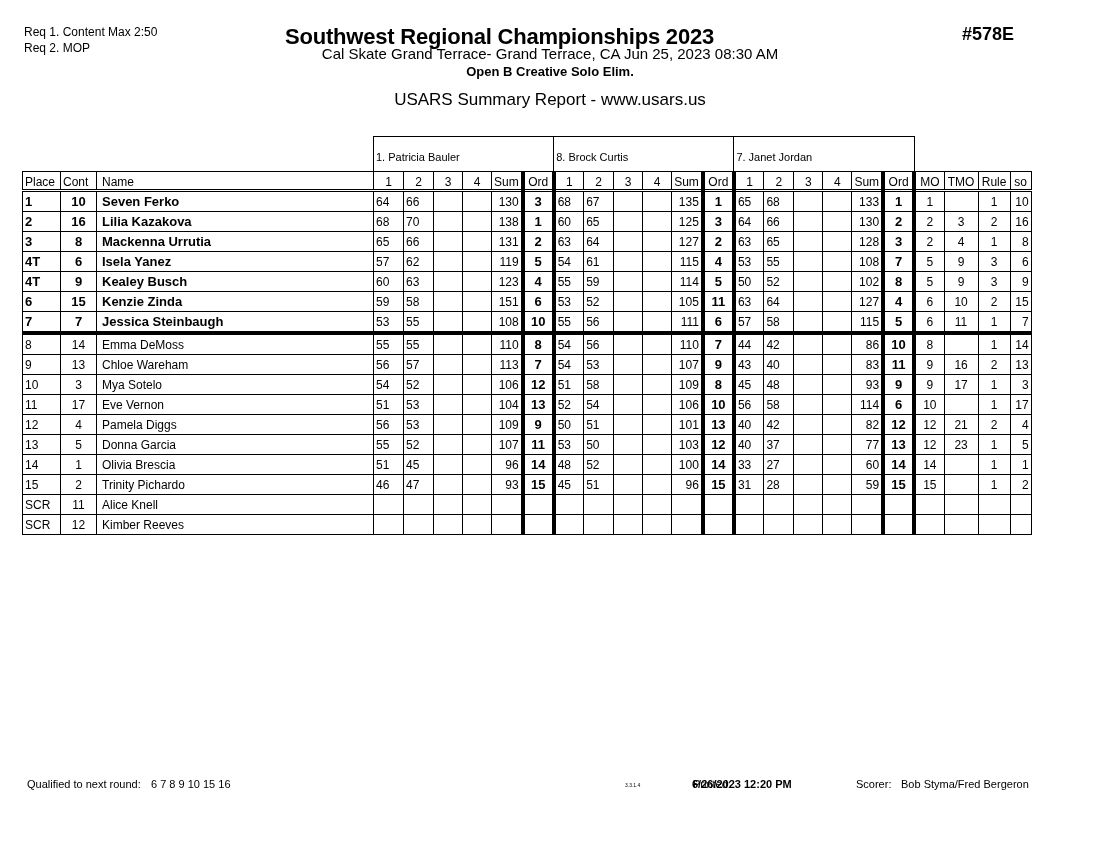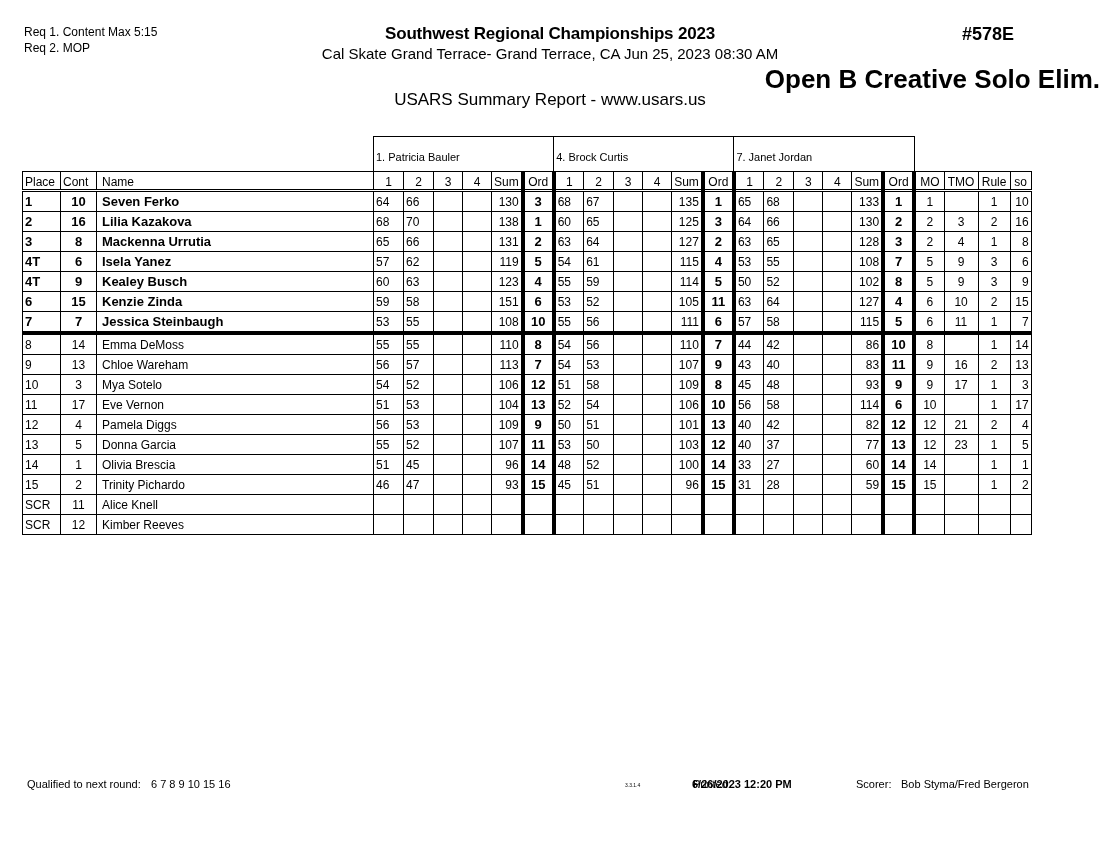--- a/index.html
+++ b/index.html
@@ -1,23 +1,23 @@
 <!DOCTYPE html>
 <html><head>
 <meta charset="utf-8">
 <style>
   html, body { margin:0; padding:0; background:#fff; }
   body { width:1100px; height:850px; position:relative; overflow:hidden;
          font-family:"Liberation Sans", sans-serif; color:#000; }
   .abs { position:absolute; white-space:nowrap; }
   .req { left:24px; font-size:12px; }
   .center { left:0; width:1100px; text-align:center; }
-  .t1 { top:24px; font-size:17px; font-weight:bold; left:0; width:1100px; text-align:center; letter-spacing:-0.2px; padding-left:0px; }
+  .t1 { top:24px; font-size:22px; font-weight:bold; left:0; width:987px; text-align:center; letter-spacing:-0.2px; padding-left:6px; }
   .t2 { top:45px; font-size:15px; }
-  .t3 { top:64px; font-size:26px; font-weight:bold;text-align:right; }
+  .t3 { top:64px; font-size:13px; font-weight:bold; }
   .t4 { top:90px; font-size:17px; }
   .num { top:24px; left:962px; font-size:18px; font-weight:bold; }
 
   table.res { position:absolute; left:22px; top:136px; border-collapse:collapse; table-layout:fixed; font-size:12px; }
   table.res td { border:1px solid #000; height:19px; padding:0 2px; overflow:hidden; white-space:nowrap; }
   table.res tr.jhdr td { height:20px; font-size:11px; vertical-align:top; padding-top:14px; }
   table.res tr.jhdr td.blank { border:none; }
   table.res tr.chdr td { height:17px; border-bottom:3px double #000; vertical-align:bottom; }
   td.c { text-align:center; }
   td.r { text-align:right; }
@@ -25,21 +25,21 @@
   td.nm { padding-left:5px !important; }
   td.thick { border-left:4px solid #000 !important; }
   tr.cut td { border-bottom:4px solid #000; }
   tr.bold td.pl, tr.bold td.ct, tr.bold td.nm { font-weight:bold; font-size:13px; }
 
   .foot { top:778px; font-size:11px; }
 </style>
 </head>
 <body>
 
-<div class="abs req" style="top:25px;">Req  1.  Content Max 5:15</div>
+<div class="abs req" style="top:25px;">Req  1.  Content Max 2:50</div>
 <div class="abs req" style="top:41px;">Req  2.  MOP</div>
 
 <div class="abs t1">Southwest Regional Championships 2023</div>
 <div class="abs center t2">Cal Skate Grand Terrace- Grand Terrace, CA  Jun 25, 2023  08:30 AM</div>
 <div class="abs center t3">Open B Creative Solo Elim.</div>
 <div class="abs center t4">USARS Summary Report - www.usars.us</div>
 <div class="abs num">#578E</div>
 
 <table class="res">
   <colgroup>
@@ -66,21 +66,21 @@
       <col style="width:31px">
     <col style="width:30px">
       <col style="width:34px">
       <col style="width:32px">
       <col style="width:21px">
   </colgroup>
   <tbody id="tbody">
     <tr class="jhdr">
       <td class="blank" colspan="3"></td>
       <td colspan="6">1.  Patricia Bauler</td>
-      <td colspan="6">4.  Brock Curtis</td>
+      <td colspan="6">8.  Brock Curtis</td>
       <td colspan="6">7.  Janet Jordan</td>
       <td class="blank" colspan="4"></td>
     </tr>
     <tr class="chdr" id="colhdr">
       <td>Place</td>
       <td>Cont</td>
       <td class="nm">Name</td>
     <td class="c">1</td>
         <td class="c">2</td>
         <td class="c">3</td>

